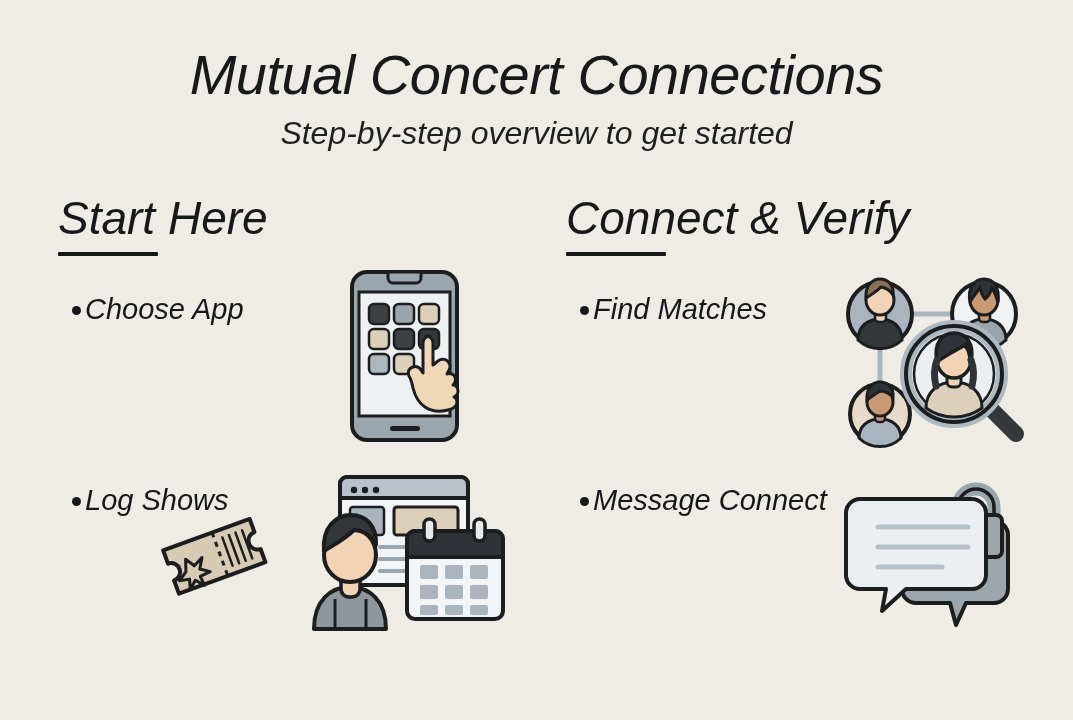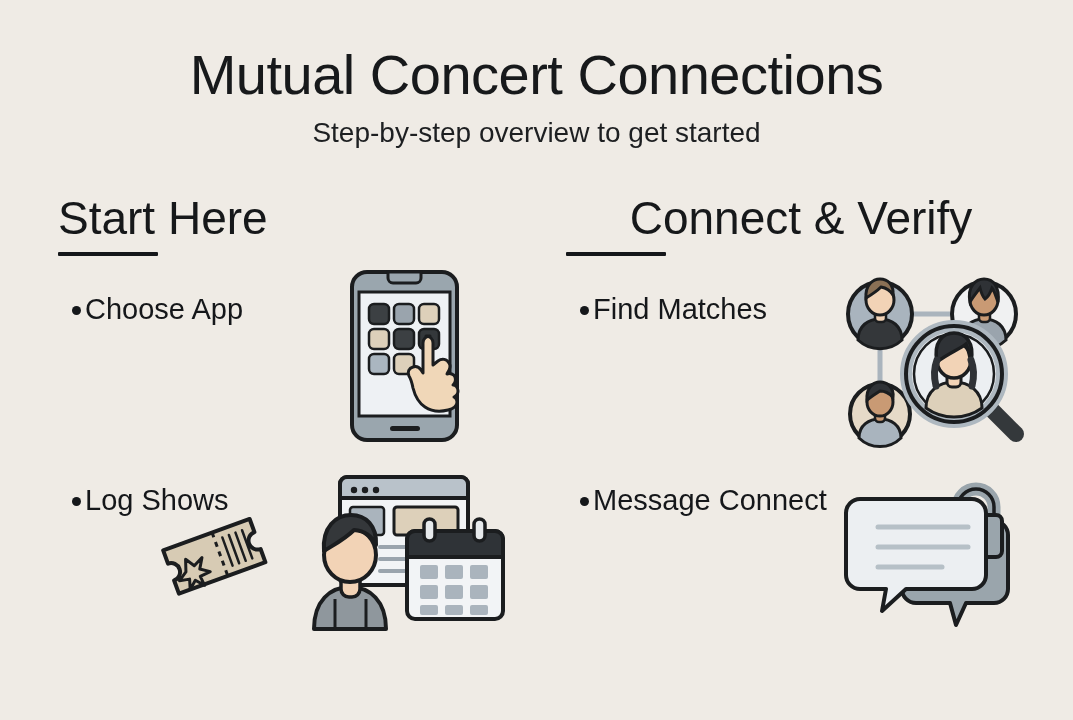--- a/index.html
+++ b/index.html
@@ -12,56 +12,57 @@
     background: #efebe5;
     font-family: "Liberation Sans", sans-serif;
     color: #16181a;
     overflow: hidden;
     position: relative;
   }
   .slide {
     position: relative;
     width: 850px;
     height: 720px;
+    font-style: italic;
   }
 
   
   .header {
     position: absolute;
     top: 42px;
     left: 0;
     width: 1073px;
     text-align: center;
   }
   .title {
     font-size: 56px;
     line-height: 66px;
     font-weight: 400;
     letter-spacing: -0.5px;
     color: #17191b;
     margin: 0;
     white-space: nowrap;
   }
   .subtitle {
-    font-size: 28px;
+    font-size: 32px;
     line-height: 38px;
     font-weight: 400;
     color: #1d1f21;
     margin: 6px 0 0 0;
     white-space: nowrap;
   }
 
   
   .col {
     position: absolute;
     top: 196px;
     width: 470px;
   }
   .col-left  { left: 58px; }
-  .col-right { left: 566px; text-align: center; }
+  .col-right { left: 566px; }
 
   .section-heading {
     font-size: 46px;
     line-height: 44px;
     font-weight: 400;
     color: #16181a;
     margin: 0;
     white-space: nowrap;
   }
   .section-rule {

